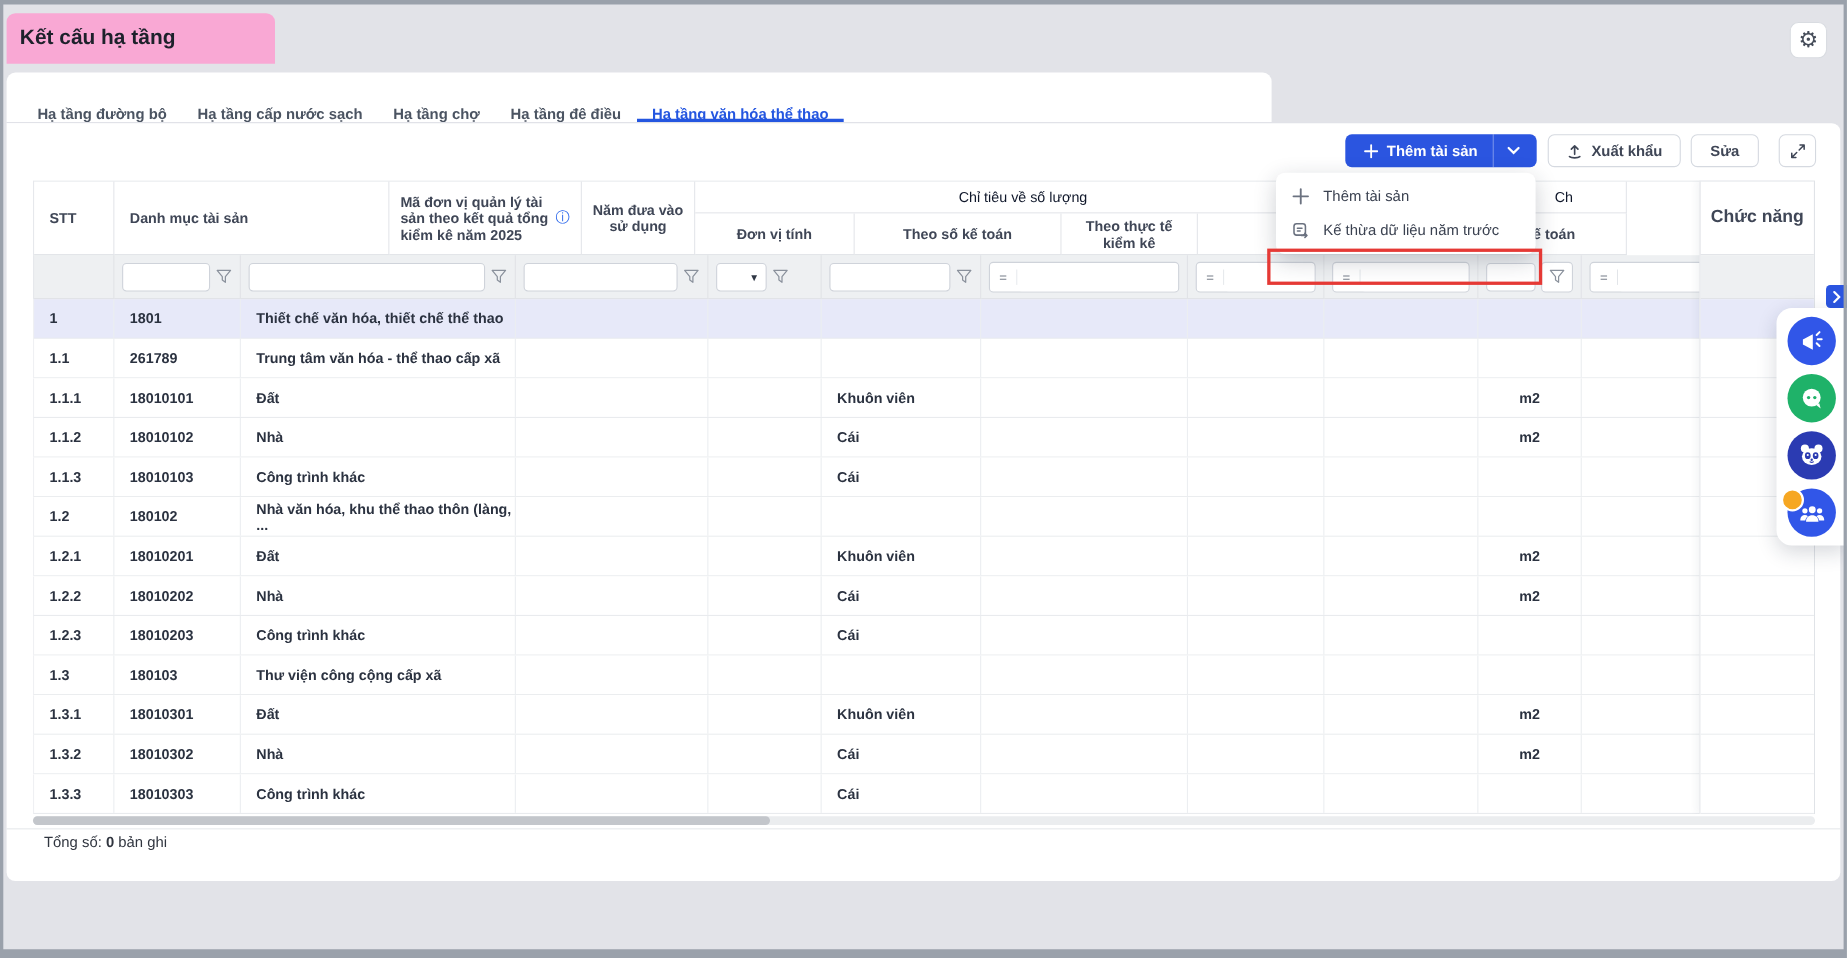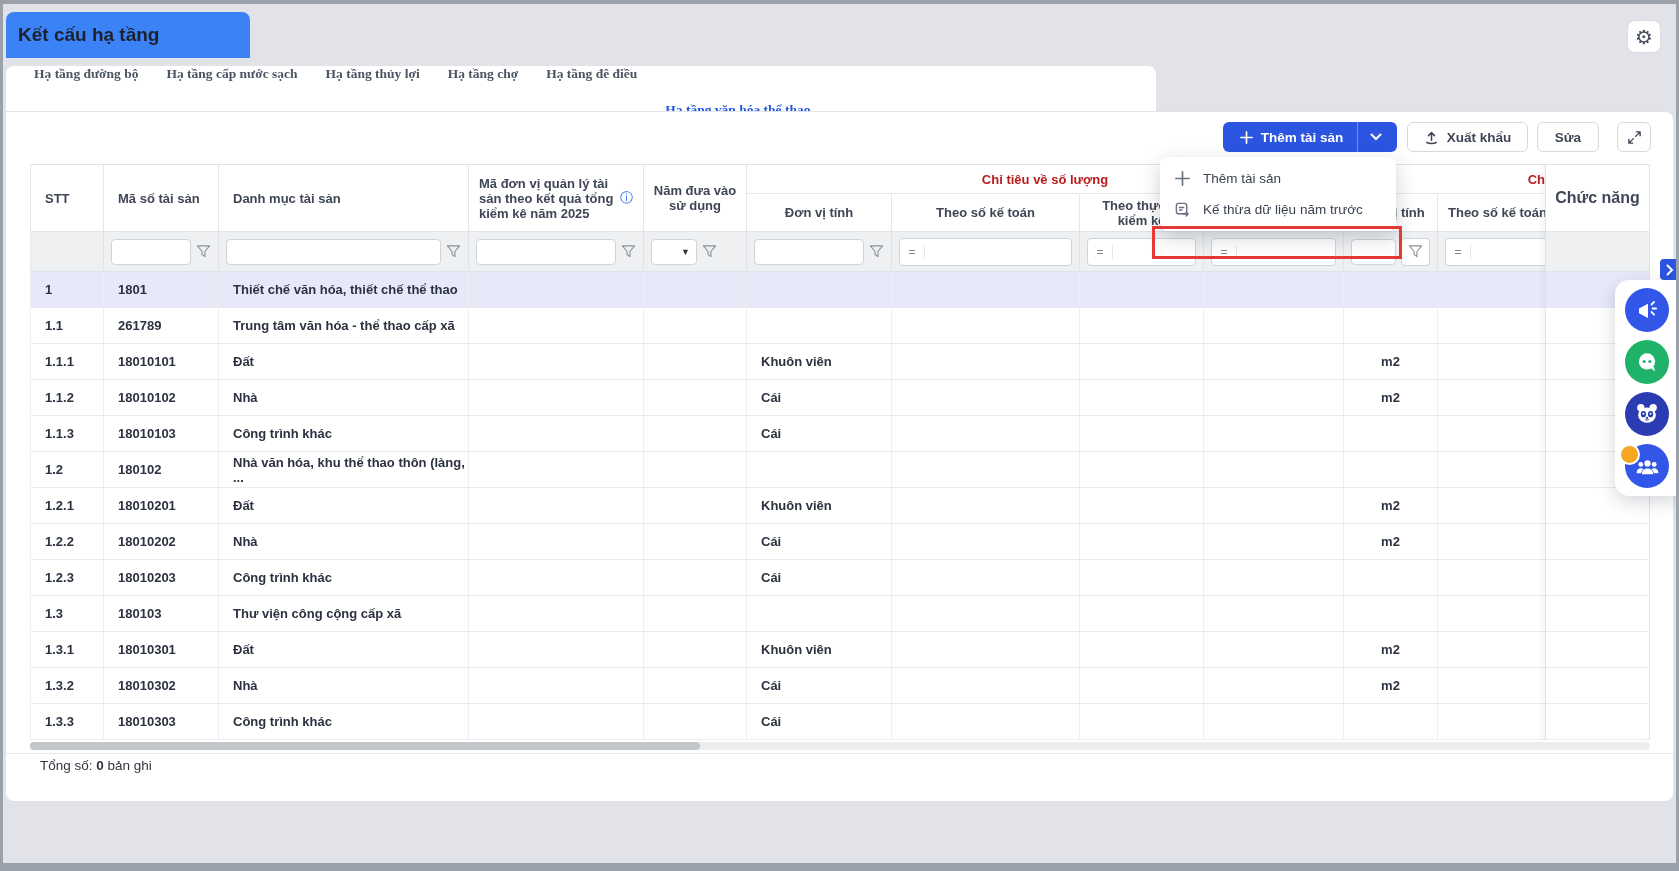--- a/index.html
+++ b/index.html
@@ -1,26 +1,26 @@
 <!DOCTYPE html>
 <html><head>
 <meta charset="utf-8">
 <style>
   html,body{margin:0;padding:0;}
   body{font-family:"Liberation Sans","DejaVu Sans",sans-serif;}
   #stage{position:relative;width:1679px;height:871px;background:#e2e3e8;overflow:hidden;}
   .frame{position:absolute;inset:0;border:4px solid #9aa1ab;border-bottom-width:8px;border-left-width:3px;border-right-width:3px;pointer-events:none;z-index:60;}
 
   
-  .title-chip{position:absolute;left:6px;top:12px;width:244px;height:46px;background:#3b82f6;border-radius:8px 8px 0 0;display:flex;align-items:center;padding-left:12px;box-sizing:border-box;}
+  .title-chip{position:absolute;left:6px;top:12px;width:244px;height:46px;background:#f9a8d4;border-radius:8px 8px 0 0;display:flex;align-items:center;padding-left:12px;box-sizing:border-box;}
   .title-chip h1{margin:0;font-size:19px;font-weight:700;color:#1d212b;}
   .gear-btn{position:absolute;left:1627px;top:20px;width:34px;height:33px;background:#fff;border:1px solid #d9dce1;border-radius:8px;display:flex;align-items:center;justify-content:center;font-size:20px;color:#454c59;box-sizing:border-box;cursor:pointer;}
 
   
-  .tabbar{position:absolute;left:6px;top:66px;width:1150px;height:45px;background:#fff;border-radius:8px 8px 0 0;display:flex;align-items:flex-start;padding-left:14px;box-sizing:border-box;font-family:Liberation Serif, serif;}
+  .tabbar{position:absolute;left:6px;top:66px;width:1150px;height:45px;background:#fff;border-radius:8px 8px 0 0;display:flex;align-items:flex-end;padding-left:14px;box-sizing:border-box;}
   .tab{display:flex;align-items:center;padding:0 14px;font-size:13.5px;font-weight:600;color:#4b5462;cursor:pointer;white-space:nowrap;}
   .tab.active{color:#2456e0;box-shadow:inset 0 -3px 0 #2456e0;margin-top:36px;}
 
   
   .card{position:absolute;left:6px;top:111px;width:1667px;height:690px;background:#fff;border-radius:0 8px 8px 8px;box-sizing:border-box;border-top:1px solid #e0e2e7;}
 
   
   .toolbar-btn{position:absolute;height:30px;box-sizing:border-box;display:flex;align-items:center;justify-content:center;font-size:13.5px;font-weight:600;border-radius:6px;cursor:pointer;}
   .btn-blue{left:1223px;top:122px;width:174px;background:#2b55e0;color:#fff;padding:0;}
   .btn-blue .main{display:flex;align-items:center;gap:8px;padding:0 14px;height:100%;}
@@ -32,21 +32,21 @@
   .btn-expand{left:1617px;top:122px;width:34px;}
 
   
   .tbl{position:absolute;left:30px;top:164px;width:1620px;height:576px;overflow:hidden;}
   .thead{display:flex;height:68px;border-top:1px solid #e0e3e7;border-left:1px solid #e6e8ec;box-sizing:border-box;background:#fff;}
   .th{box-sizing:border-box;border-right:1px solid #e4e6ea;border-bottom:1px solid #e0e3e7;font-size:13px;font-weight:700;color:#3f4656;display:flex;align-items:center;flex:none;}
   .th.left{padding-left:14px;}
   .th.center{justify-content:center;text-align:center;}
   .th.pad{padding:6px 10px;align-items:center;}
   .tgroup{display:flex;flex-direction:column;flex:none;}
-  .tgroup-label{height:29px;box-sizing:border-box;border-right:1px solid #e4e6ea;border-bottom:1px solid #e4e6ea;display:flex;align-items:center;justify-content:center;font-size:13px;font-weight:700;color:#b91c1c;}
+  .tgroup-label{height:29px;box-sizing:border-box;border-right:1px solid #e4e6ea;border-bottom:1px solid #e4e6ea;display:flex;align-items:center;justify-content:center;font-size:13px;font-weight:400;color:#0f172a;}
   .tgroup-label.clip{justify-content:flex-end;padding-right:48px;}
   .tgroup-subs{display:flex;flex:1;}
   .tgroup-subs .th{height:100%;}
   .tfilter{display:flex;height:40px;background:#eef0f2;border-left:1px solid #e6e8ec;box-sizing:border-box;}
   .tf-cell{box-sizing:border-box;border-right:1px solid #e1e3e7;border-bottom:1px solid #dfe2e6;display:flex;align-items:center;gap:5px;padding:0 7px;flex:none;}
   .tf-cell input{height:26px;border:1px solid #cfd3da;border-radius:4px;background:#fff;flex:1;min-width:0;box-sizing:border-box;padding:0 6px;font-size:12px;outline:none;}
   .nf{display:flex;align-items:center;height:26px;border:1px solid #cfd3da;border-radius:4px;background:#fff;flex:1;min-width:0;overflow:hidden;}
   .nf .op{width:24px;text-align:center;color:#7b828d;font-size:12px;border-right:1px solid #e2e5e9;flex:none;}
   .nf input{border:none;height:100%;flex:1;min-width:0;padding:0 5px;font-size:12px;outline:none;}
   .fbox{width:27px;height:26px;border:1px solid #cfd3da;border-radius:4px;background:#fff;display:flex;align-items:center;justify-content:center;flex:none;}
@@ -96,21 +96,20 @@
   <div class="title-chip">
     <h1>Kết cấu hạ tầng</h1>
   </div>
   <div class="gear-btn">
     <span>⚙</span>
   </div>
 
   <div class="tabbar" id="tabbar">
       <div class="tab">Hạ tầng đường bộ</div>
       <div class="tab">Hạ tầng cấp nước sạch</div>
-      <div class="tab">Hạ tầng thủy lợi</div>
       <div class="tab">Hạ tầng chợ</div>
       <div class="tab">Hạ tầng đê điều</div>
       <div class="tab active">Hạ tầng văn hóa thể thao</div>
     </div>
 
   <div class="card"></div>
 
   <div class="toolbar-btn btn-blue">
     <span class="main">
       <svg viewBox="0 0 14 14" width="13" height="13" stroke="#fff" stroke-width="1.8" fill="none" stroke-linecap="round">
@@ -140,21 +139,20 @@
 
   <div class="toolbar-btn btn-white btn-expand">
     <svg viewBox="0 0 16 16" width="15" height="15" stroke="#3f4656" stroke-width="1.5" fill="none" stroke-linecap="round" stroke-linejoin="round">
         <path d="M10 2h4v4M14 2L9.2 6.8M6 14H2v-4M2 14l4.8-4.8"></path>
       </svg>
   </div>
 
   <div class="tbl">
     <div class="thead">
       <div class="th left c-stt">STT</div>
-      <div class="th left c-code">Mã số tài sản</div>
       <div class="th left c-name">Danh mục tài sản</div>
       <div class="th pad c-mgmt">
         <span>Mã đơn vị quản lý tài sản theo kết quả tổng kiểm kê năm 2025</span>
         <span class="info-ic">ⓘ</span>
       </div>
       <div class="th center c-year" style="text-align:center;">Năm đưa vào sử dụng</div>
 
       <div class="tgroup" style="width:597px;">
         <div class="tgroup-label">Chỉ tiêu về số lượng</div>
         <div class="tgroup-subs">

